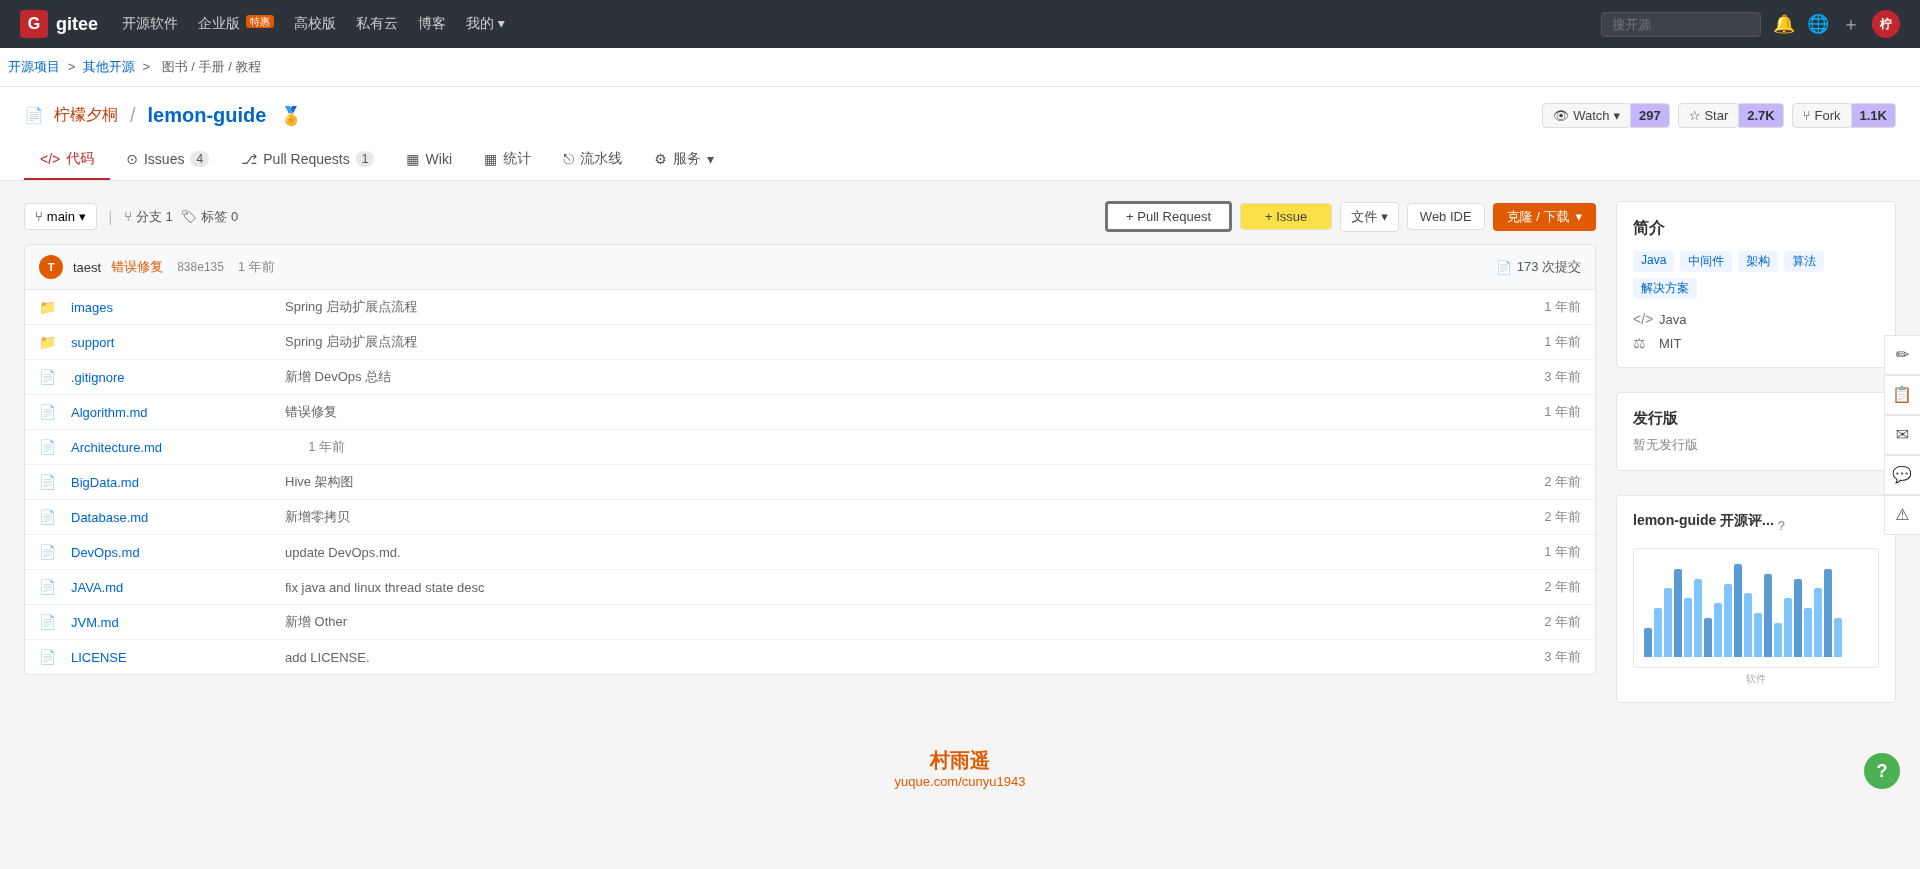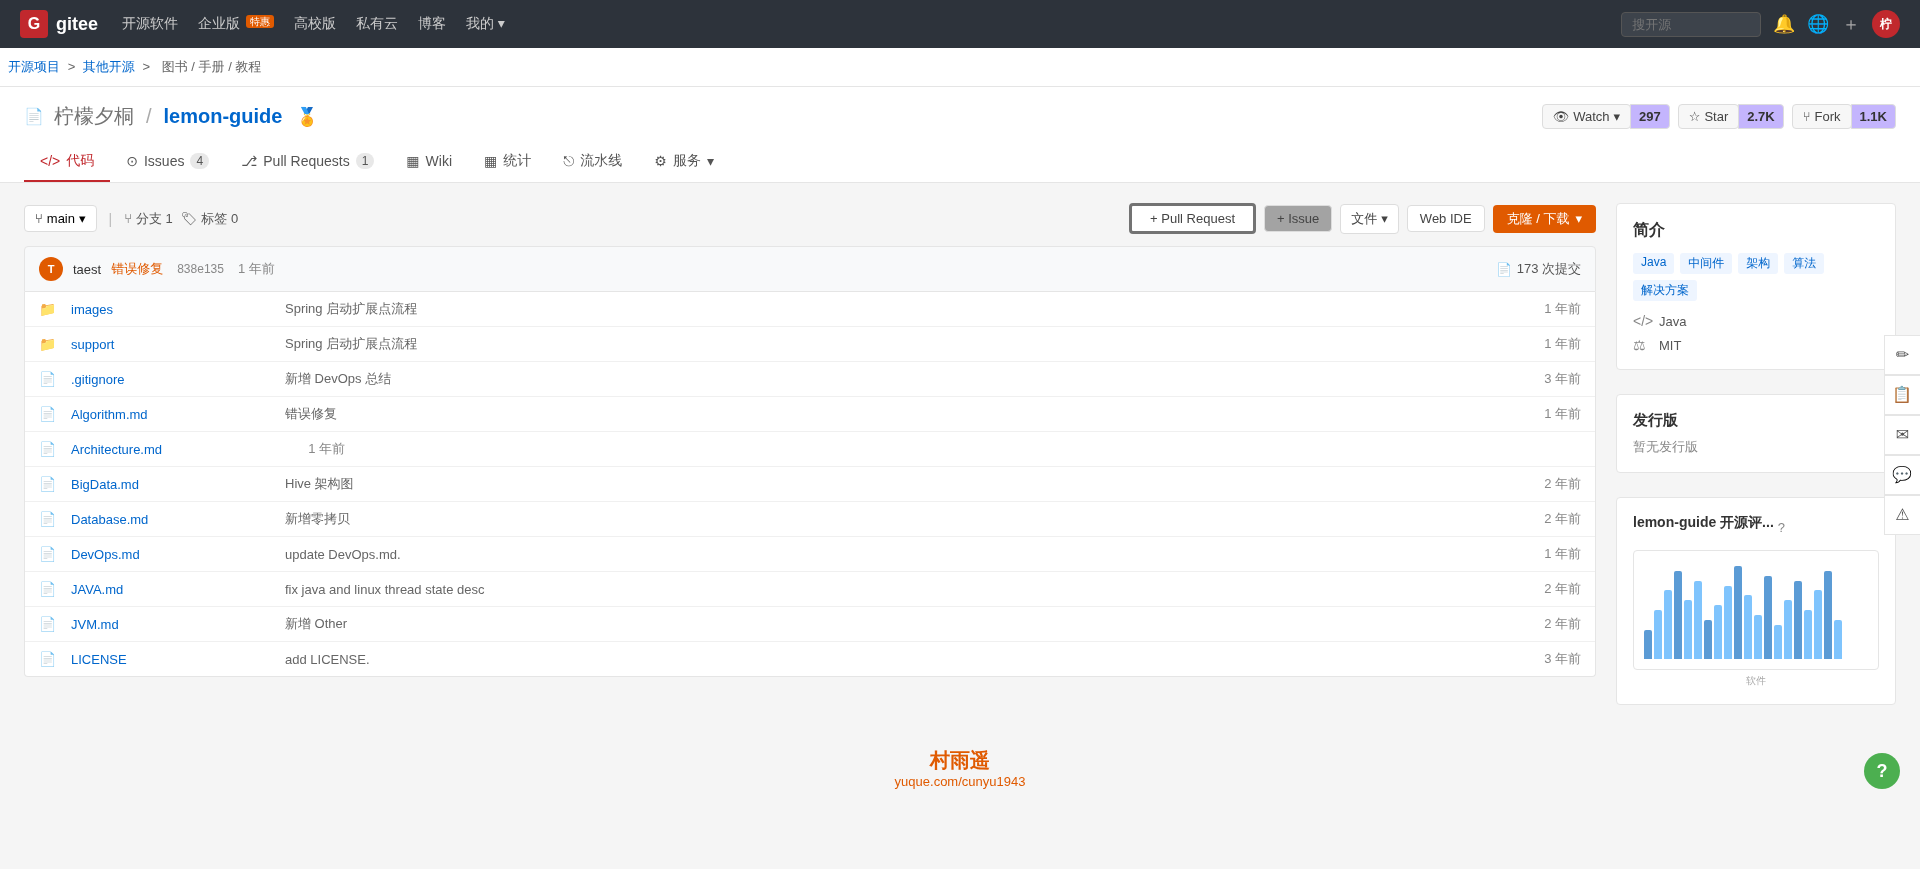--- a/index.html
+++ b/index.html
@@ -24,41 +24,41 @@
     }
     .topnav-links {
       display: flex; gap: 20px; align-items: center; flex: 1;
     }
     .topnav-link { color: #ccc; cursor: pointer; font-size: 14px; white-space: nowrap; }
     .badge-tejia {
       background: #e05a00; color: #fff; font-size: 10px; padding: 1px 4px; border-radius: 3px; margin-left: 2px; vertical-align: top;
     }
     .topnav-right { display: flex; align-items: center; gap: 12px; margin-left: auto; }
     .search-box {
-      background: #3d434b; border: 1px solid #555; border-radius: 4px; padding: 4px 10px; color: #ccc; width: 140px; font-size: 13px;
+      background: #3d434b; border: 1px solid #555; border-radius: 4px; padding: 4px 10px; color: #ccc; width: 160px; font-size: 13px;
     }
     .topnav-icon { color: #aaa; font-size: 18px; cursor: pointer; }
     .avatar { background: #c1282d; color: #fff; width: 28px; height: 28px; border-radius: 50%; display: flex; align-items: center; justify-content: center; font-size: 12px; font-weight: bold; }
 
     
     .breadcrumb {
       background: #fff; border-bottom: 1px solid #e5e5e5; padding: 10px 8px; font-size: 13px; color: #666;
     }
     .breadcrumb a { color: #0066cc; text-decoration: none; }
     .breadcrumb span { margin: 0 4px; }
 
     
     .repo-header {
       background: #fff; padding: 16px 24px 0; border-bottom: 1px solid #e5e5e5;
     }
     .repo-title-row {
       display: flex; align-items: center; gap: 10px; margin-bottom: 12px;
     }
     .repo-icon { color: #888; font-size: 16px; }
-    .repo-owner { color: #737373; font-size: 20px; font-weight: 500; text-decoration: none; cursor: pointer; }
+    .repo-owner { color: #c2410c; font-size: 16px; font-weight: 500; text-decoration: none; cursor: pointer; }
     .repo-slash { color: #aaa; font-size: 20px; margin: 0 2px; }
     .repo-name { color: #0066cc; font-size: 20px; font-weight: bold; cursor: pointer; }
     .repo-star-badge { font-size: 18px; color: #f5a623; margin-left: 4px; }
     .repo-actions { margin-left: auto; display: flex; align-items: center; gap: 8px; }
     .action-btn {
       display: flex; align-items: center; gap: 4px; border: 1px solid #ddd; border-radius: 4px; padding: 4px 10px; background: #f7f7f7; cursor: pointer; font-size: 13px; color: #444;
     }
     .action-count {
       background: #c4b5fd; border: 1px solid #ddd; border-radius: 0 4px 4px 0; padding: 4px 8px; font-size: 13px; font-weight: bold; color: #333; margin-left: -1px;
     }
@@ -91,21 +91,21 @@
     .branch-btn {
       display: flex; align-items: center; gap: 4px; border: 1px solid #ddd; border-radius: 4px; padding: 5px 10px; background: #fff; cursor: pointer; font-size: 13px;
     }
     .divider-v { color: #bbb; margin: 0 4px; }
     .stat-item { display: flex; align-items: center; gap: 4px; font-size: 13px; color: #555; cursor: pointer; }
     .toolbar-right { margin-left: auto; display: flex; align-items: center; gap: 8px; }
     .pr-btn {
       border: 3px solid #737373; border-radius: 4px; padding: 5px 18px; background: #fff; cursor: pointer; font-size: 13px; color: #444;
     }
     .issue-btn {
-      border: 1px solid #ddd; border-radius: 4px; padding: 5px 12px; background: #a3a3a3; cursor: pointer; font-size: 13px; color: #444;
+      border: 1px solid #ddd; border-radius: 4px; padding: 5px 24px; background: #fde047; cursor: pointer; font-size: 13px; color: #444;
     }
     .file-btn {
       border: 1px solid #ddd; border-radius: 4px; padding: 5px 10px; background: #fff; cursor: pointer; font-size: 13px; color: #444; display: flex; align-items: center; gap: 4px;
     }
     .webide-btn {
       border: 1px solid #ddd; border-radius: 4px; padding: 5px 12px; background: #fff; cursor: pointer; font-size: 13px; color: #444;
     }
     .clone-btn {
       border-radius: 4px; padding: 5px 14px; background: #e05a00; cursor: pointer; font-size: 13px; color: #fff; display: flex; align-items: center; gap: 6px; border: none;
     }

